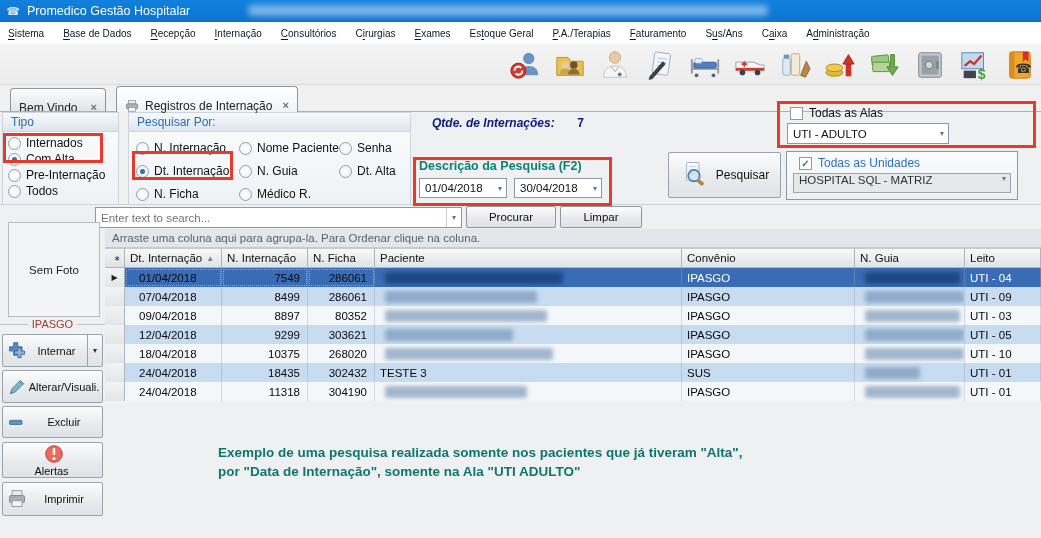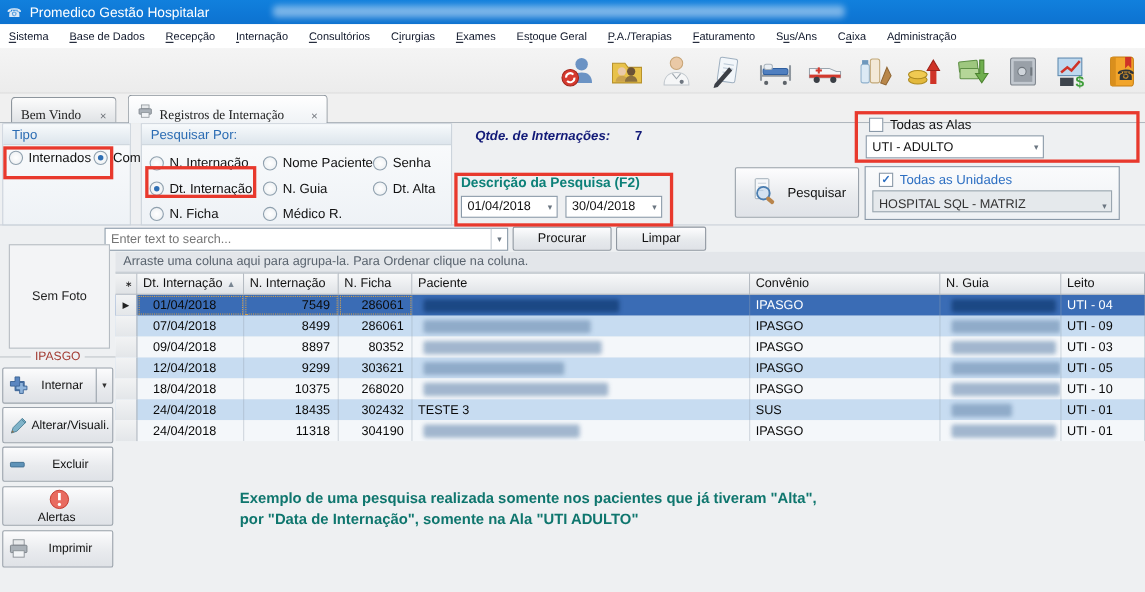--- a/index.html
+++ b/index.html
@@ -18,38 +18,38 @@
   .menu-item u { text-underline-offset:2px; }
 
   
   #toolbar { position:absolute; left:0; top:44px; width:1041px; height:41px; background:linear-gradient(#f4f4f4,#ececec); border-bottom:1px solid #dcdcdc; }
   #toolbar-icons { position:absolute; right:4px; top:2px; height:38px; display:flex; align-items:center; gap:11px; }
   .tool-btn { width:34px; height:34px; display:flex; align-items:center; justify-content:center; }
   .tool-btn svg { width:32px; height:32px; }
 
   
   #tabstrip { position:absolute; left:0; top:85px; width:1041px; height:27px; }
-  .tab { position:absolute; display:flex; align-items:flex-end; gap:6px; font-size:12px; color:#222; border:1px solid #8d959d; border-bottom:none; border-radius:4px 4px 0 0; padding:0 8px;font-family:Liberation Serif, serif; }
+  .tab { position:absolute; display:flex; align-items:flex-start; gap:6px; font-size:12px; color:#222; border:1px solid #8d959d; border-bottom:none; border-radius:4px 4px 0 0; padding:12px 8px; }
   #tab-bemvindo { left:10px; top:3px; width:96px; height:24px; background:linear-gradient(#fcfcfc,#dfe2e5); }
   #tab-registros { left:116px; top:1px; width:182px; height:26px; background:linear-gradient(#ffffff,#f0f3f6); z-index:2; }
   .tab-close { color:#6b7077; font-size:11px; font-weight:bold; margin-left:auto; }
   .tab-printer svg { width:14px; height:14px; }
   #tabline { position:absolute; left:0; top:111px; width:1041px; height:1px; background:#a9b1b9; }
 
   
   #content { position:absolute; left:0; top:112px; width:1041px; height:426px; background:#eef0f2; }
   #filter-band { position:absolute; left:0; top:0; width:1041px; height:93px; border-bottom:1px solid #c9d0d7; }
 
   .panel { position:absolute; background:linear-gradient(#fbfcfd,#eef2f6); border:1px solid #ccd4dc; }
   .panel-header { height:19px; background:linear-gradient(#f7fafc,#dde5ec); border-bottom:1px solid #ccd4dc; color:#2b6cb3; font-size:12px; display:flex; align-items:center; padding-left:8px; }
   #panel-tipo { left:2px; top:0; width:117px; height:93px; }
   #panel-pesq { left:128px; top:0; width:283px; height:93px; }
 
   .radio-row { display:flex; align-items:center; gap:5px; font-size:12px; color:#111; white-space:nowrap; }
-  #tipo-options { padding:4px 0 0 5px; display:flex; flex-direction:row; gap:2px; }
+  #tipo-options { padding:4px 0 0 5px; display:flex; flex-direction:column; gap:2px; }
   #pesq-options { display:grid; grid-template-columns:103px 100px 66px; row-gap:9px; margin:9px 0 0 7px; }
   .radio { width:13px; height:13px; min-width:13px; border-radius:50%; border:1px solid #8fa0ae; background:radial-gradient(#ffffff,#e9edf0); position:relative; }
   .radio.on::after { content:""; position:absolute; left:3px; top:3px; width:5px; height:5px; border-radius:50%; background:#2f6fb4; }
 
   #qtde { position:absolute; left:432px; top:4px; font-size:12px; font-weight:bold; color:#121a78; }
   #qtde .lbl { display:inline-block; width:142px;font-style:italic; }
 
   #descricao-label { position:absolute; left:419px; top:47px; font-size:12.5px; font-weight:bold; color:#0d8078; }
   .date-combo { position:absolute; top:66px; width:88px; height:20px; background:#fff; border:1px solid #8a99a8; font-size:11.5px; color:#111; display:flex; align-items:center; padding-left:5px; }
   #date-from { left:419px; }
@@ -57,21 +57,21 @@
   .combo-arrow { margin-left:auto; padding-right:4px; color:#6b7681; font-size:8px; }
 
   #btn-pesquisar { position:absolute; left:668px; top:40px; width:113px; height:46px; background:linear-gradient(#fdfdfe,#e9ebee 55%,#e0e3e8); border:1px solid #9aa2ab; border-radius:2px; display:flex; align-items:center; justify-content:center; gap:8px; font-size:12px; color:#111; }
   #btn-pesquisar svg { width:28px; height:28px; }
 
   .cb { width:13px; height:13px; min-width:13px; border:1px solid #8a99a8; background:#fff; display:inline-flex; align-items:center; justify-content:center; font-size:10px; color:#2d6fc2; font-weight:bold; }
   #alas-check { position:absolute; left:790px; top:-6px; display:flex; align-items:center; gap:6px; font-size:12px; color:#111; }
   #alas-combo { position:absolute; left:787px; top:11px; width:162px; height:21px; background:#fff; border:1px solid #8a99a8; font-size:11.5px; display:flex; align-items:center; padding-left:5px; color:#111; }
   #unidades-panel { position:absolute; left:786px; top:39px; width:232px; height:49px; border:1px solid #8a99a8; background:linear-gradient(#fafbfc,#eef1f4); }
   #unidades-check { display:flex; align-items:center; gap:6px; font-size:12px; color:#2d6fc2; margin:4px 0 0 12px; }
-  #unidades-combo { margin:3px 0 0 6px; width:218px; height:20px; background:#e5e9ec; border:1px solid #9aa6b0; font-size:11.5px; display:flex; align-items:flex-end; padding-left:5px; color:#333; }
+  #unidades-combo { margin:3px 0 0 6px; width:218px; height:20px; background:#e5e9ec; border:1px solid #9aa6b0; font-size:11.5px; display:flex; align-items:flex-start; padding-left:5px; color:#333; }
 
   .ann { position:absolute; border:3px solid #e8392d; z-index:5; pointer-events:none; }
   #ann-comalta { left:3px; top:21px; width:100px; height:30px; }
   #ann-dtint { left:132px; top:39px; width:101px; height:29px; }
   #ann-desc { left:413px; top:45px; width:199px; height:49px; }
   #ann-alas { left:777px; top:-11px; width:259px; height:47px; }
 
   
   #search-combo { position:absolute; left:95px; top:95px; width:367px; height:21px; background:#fff; border:1px solid #8a99a8; display:flex; align-items:center; font-size:11.5px; color:#222; }
   #search-combo input { flex:1; border:none; outline:none; font:inherit; color:#222; padding-left:5px; background:transparent; }

